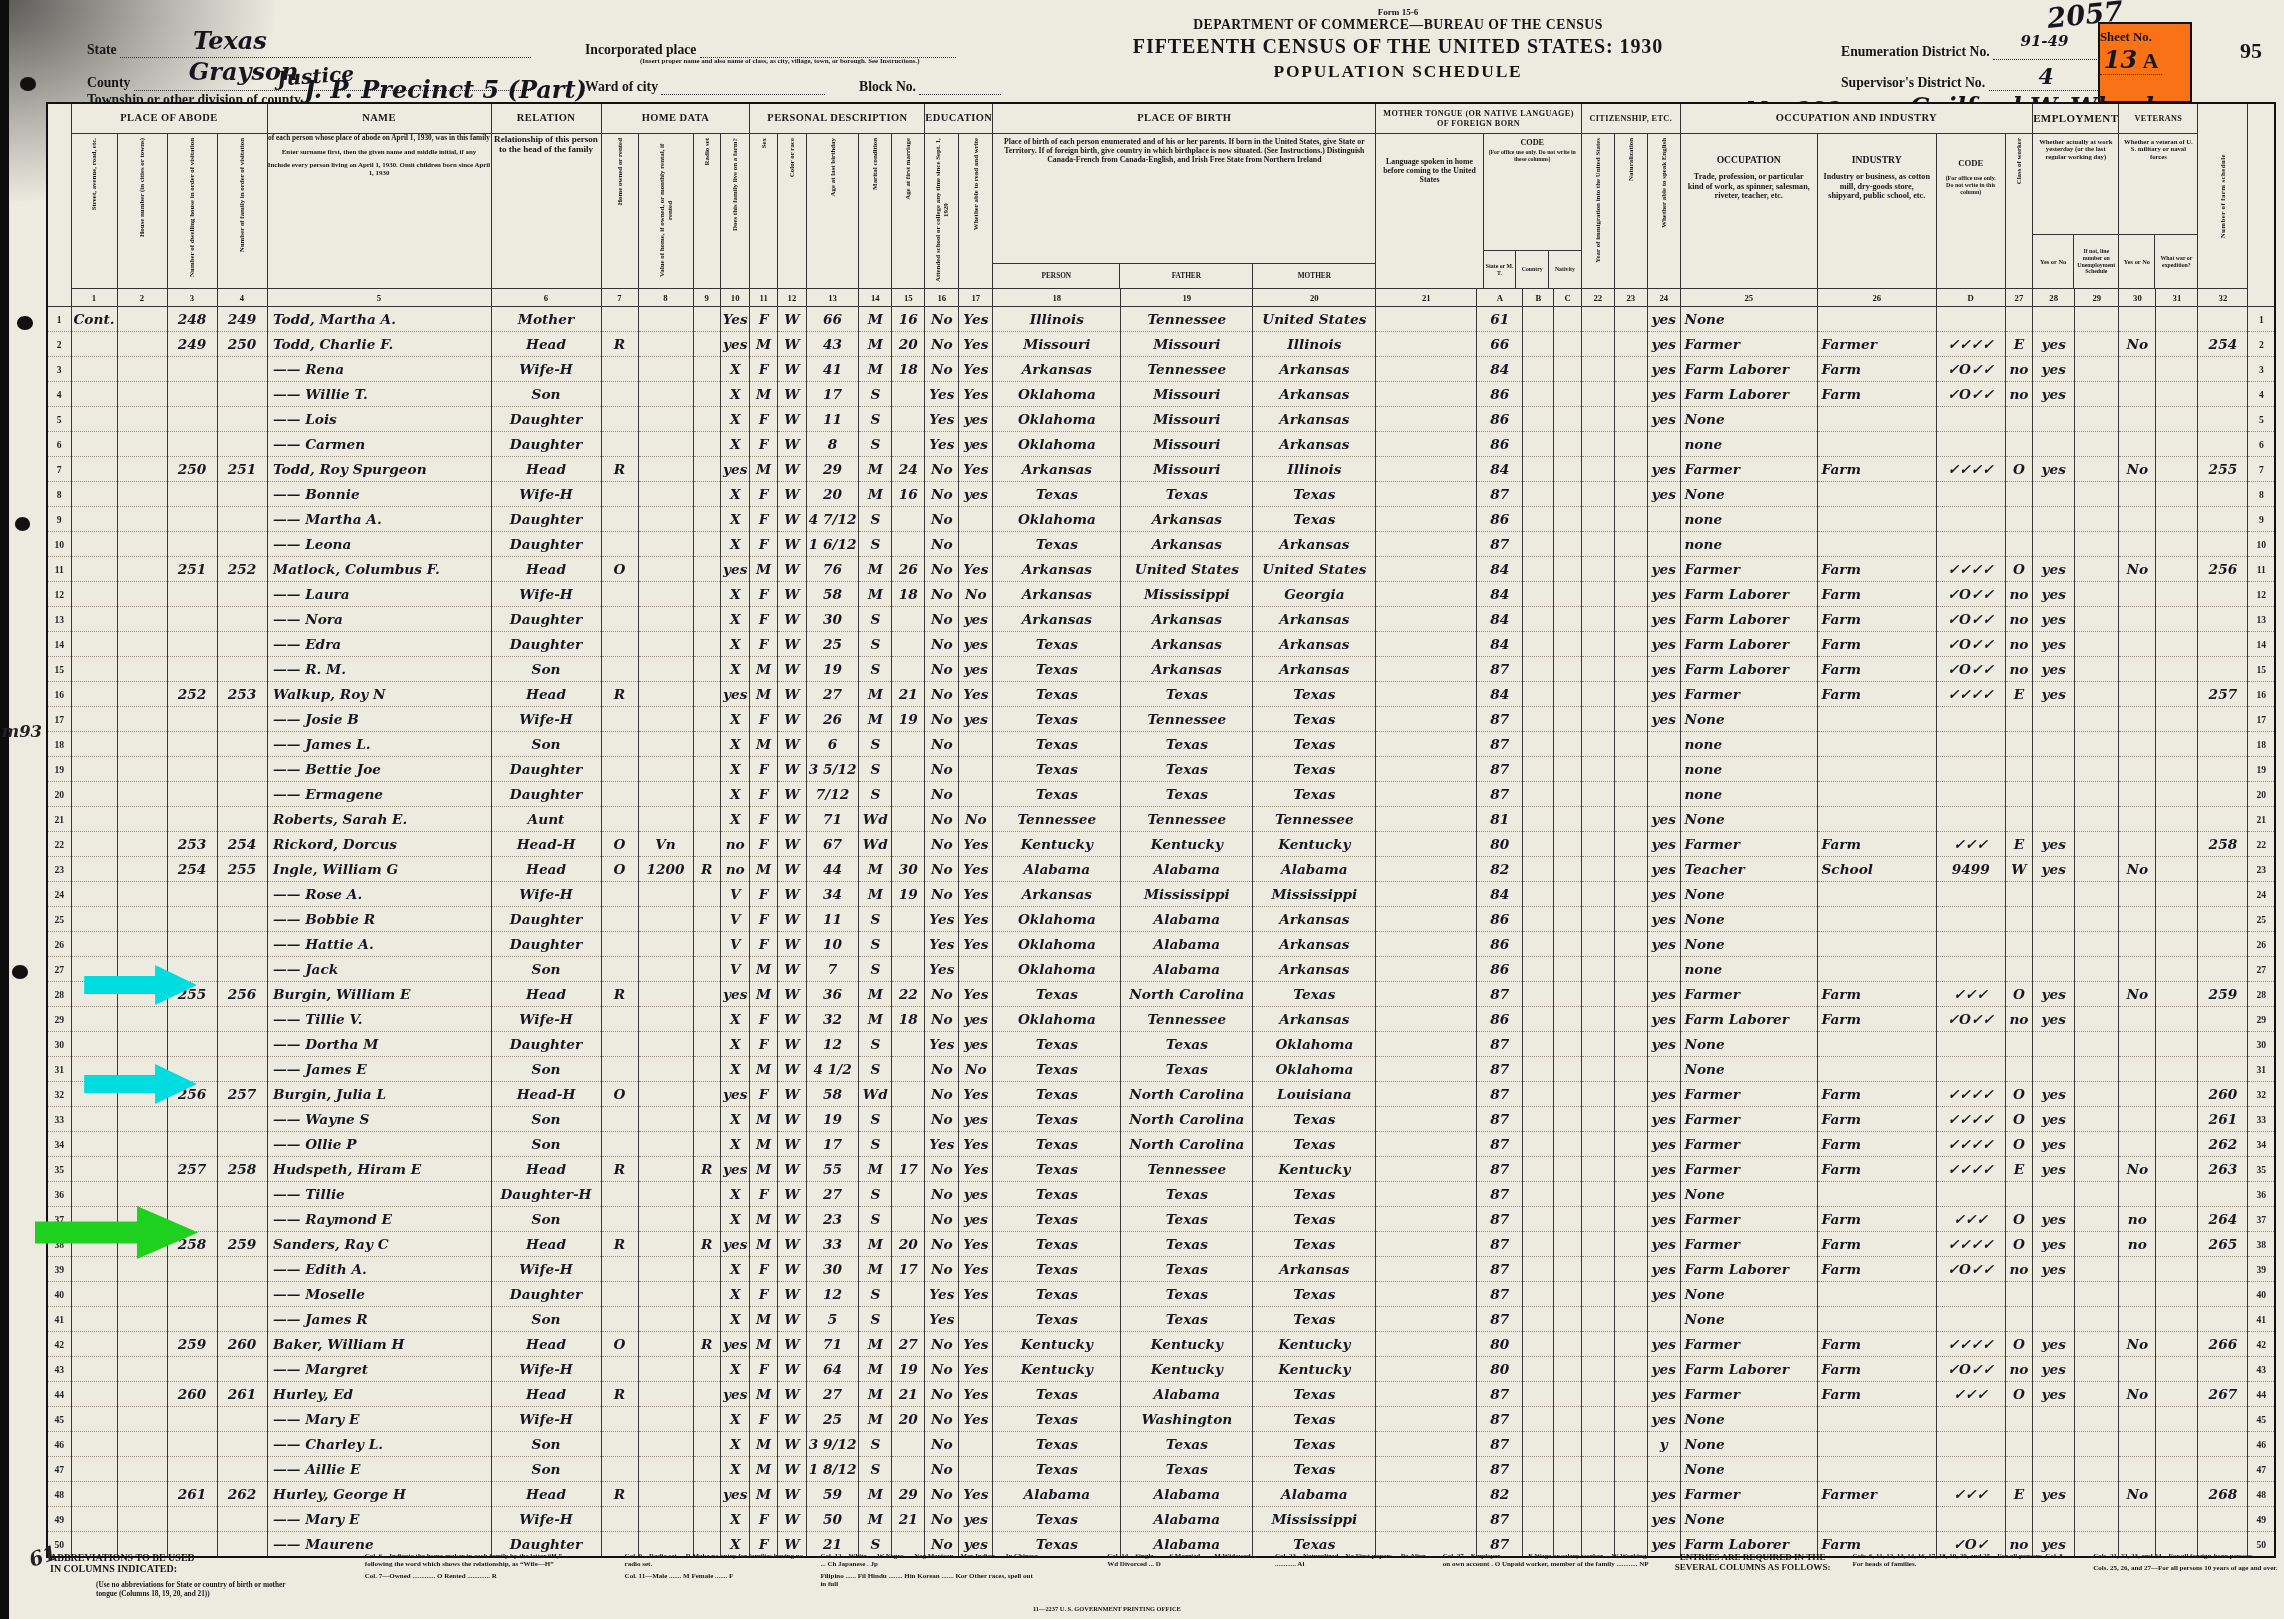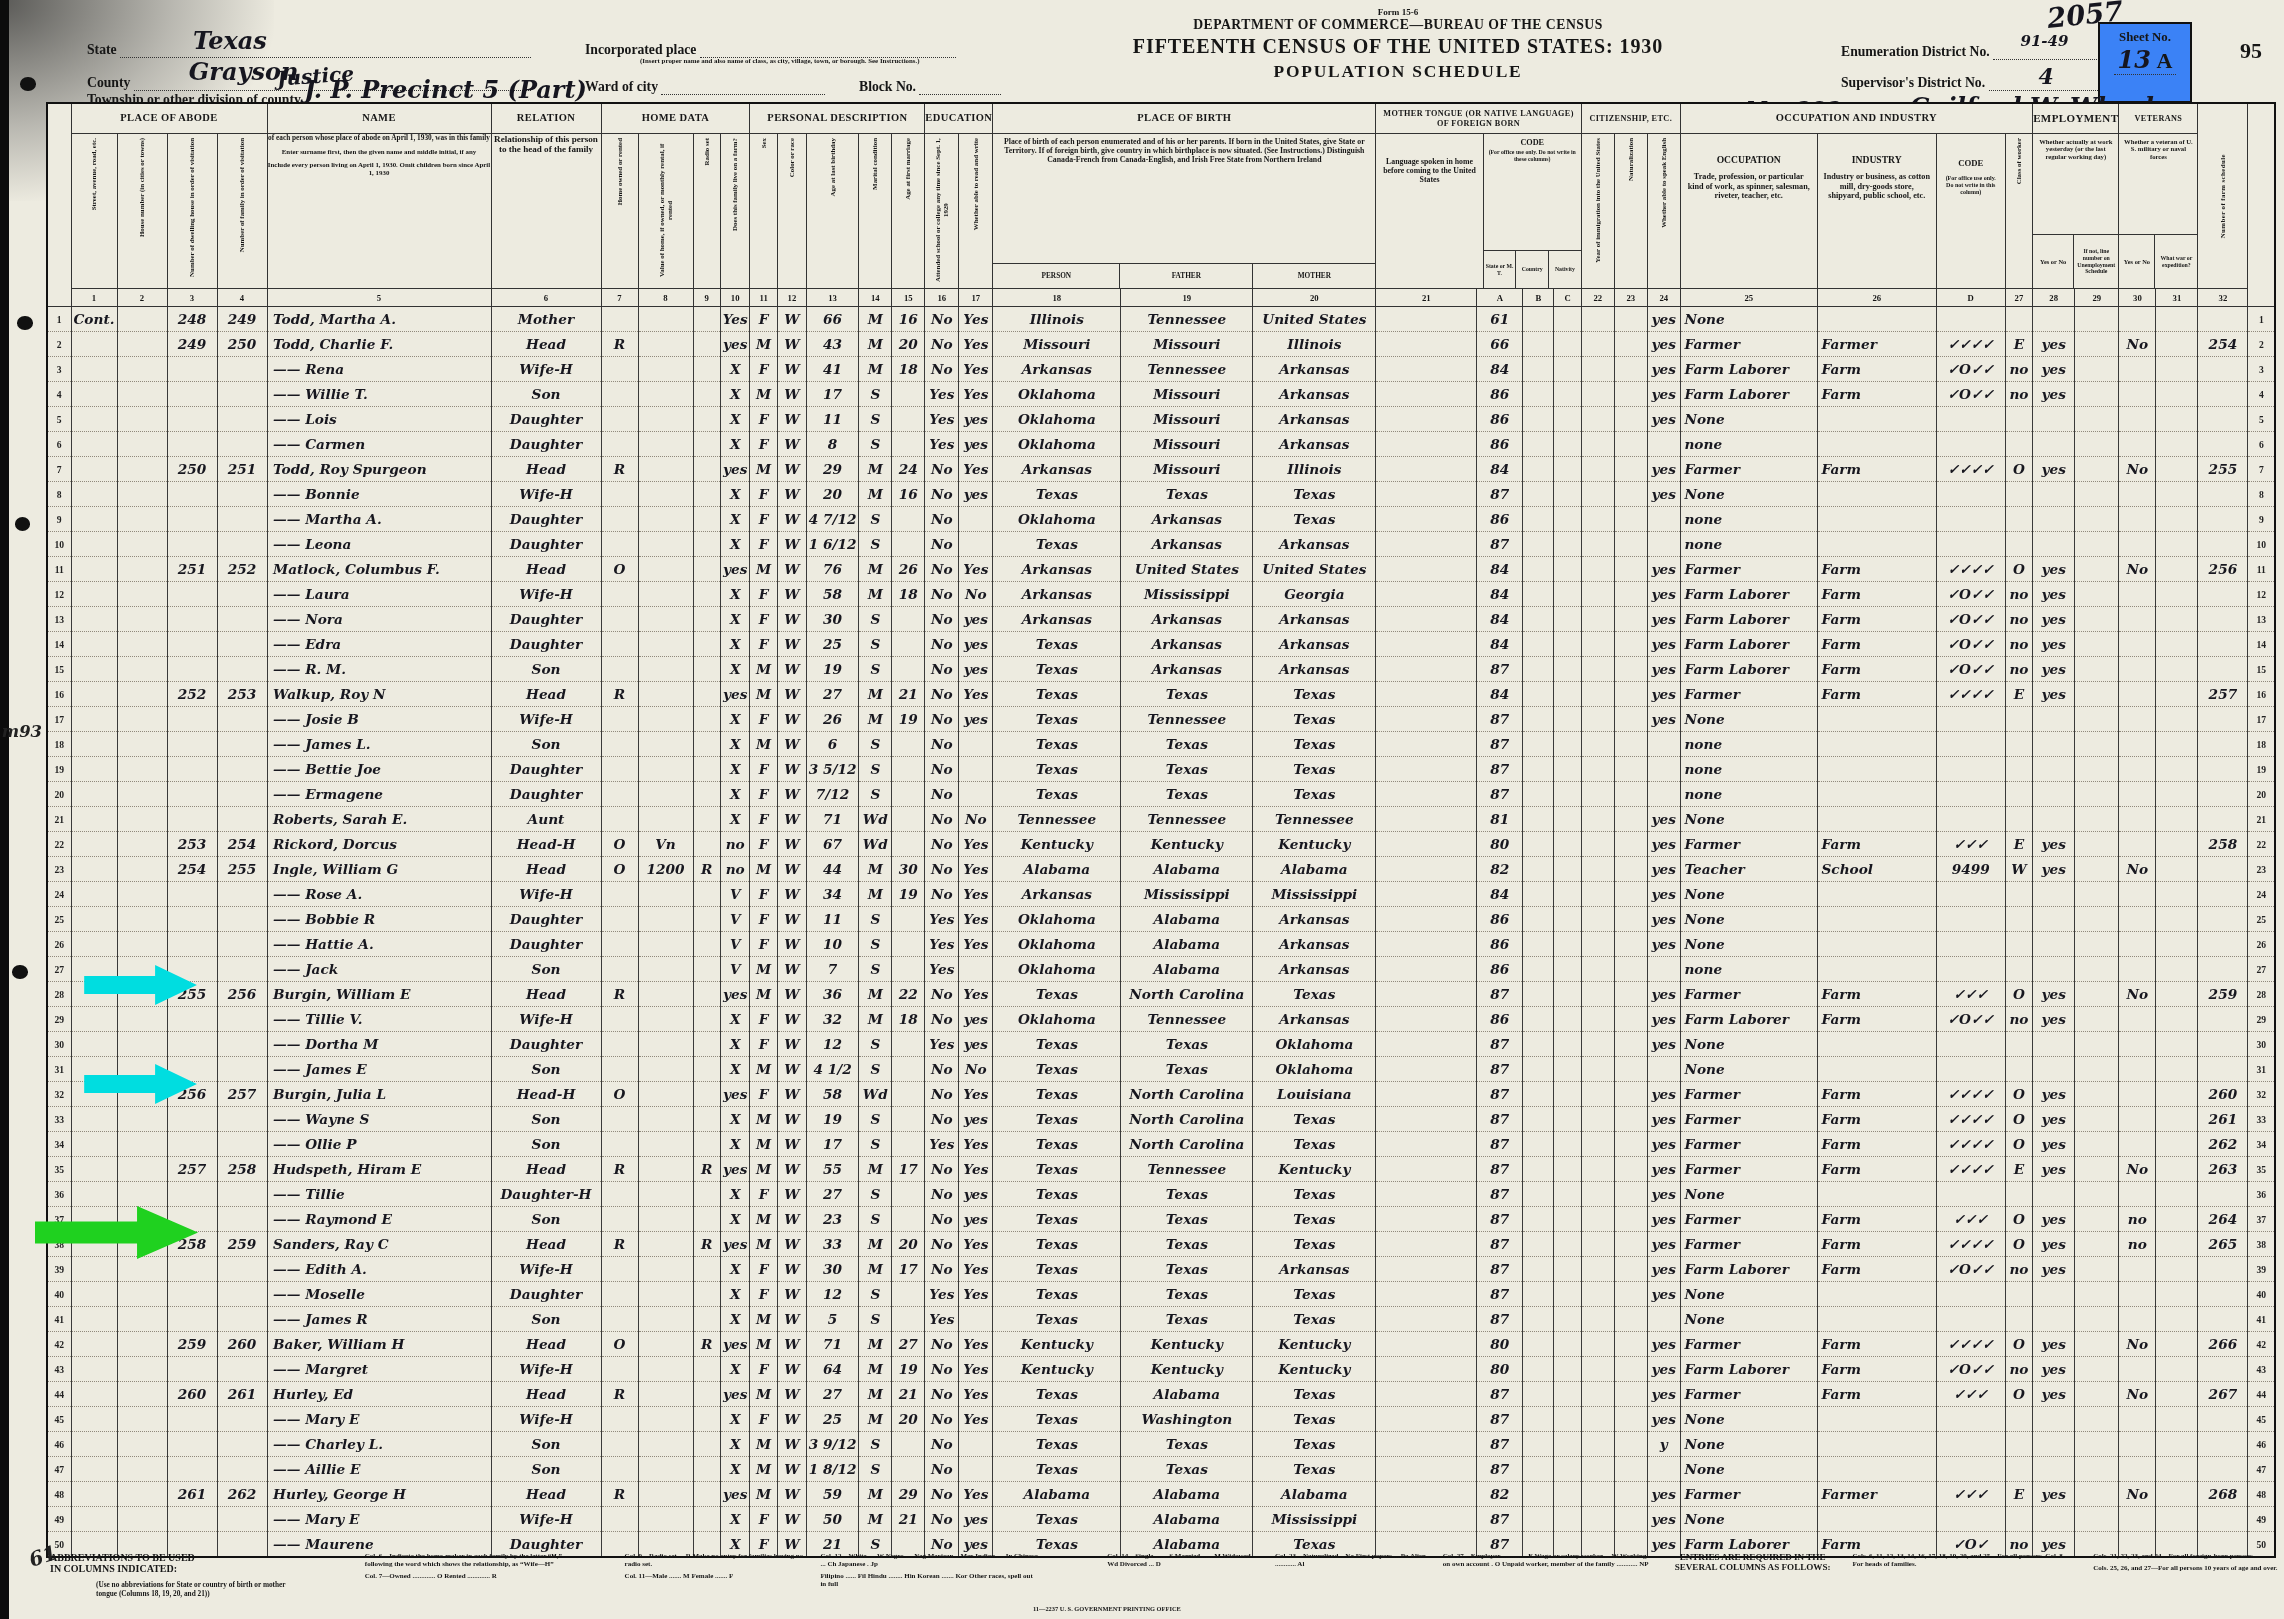--- a/index.html
+++ b/index.html
@@ -14,21 +14,21 @@
   .dotline{border-bottom:1.8px dotted #333;display:inline-block;vertical-align:bottom;}
   .subnote{position:absolute;font-size:6.9px;font-weight:bold;}
   .hw{font-family:"DejaVu Serif",serif;font-style:italic;font-weight:600;color:#16161f;}
   .hw-big{font-size:24px;}
   .titleblock{position:absolute;left:1051px;top:7.3px;width:694px;text-align:center;}
   .form-no{font-size:9.1px;font-weight:bold;}
   .dept{font-size:13.7px;font-weight:bold;letter-spacing:0.5px;}
   .census-title{font-size:20px;font-weight:bold;letter-spacing:0.9px;margin-top:1.8px;}
   .pop-sched{font-size:17.4px;font-weight:bold;letter-spacing:1.8px;margin-top:2.7px;font-family:Liberation Serif, serif;}
   .sheetbox{position:absolute;left:2098px;top:22px;width:90px;height:77px;border:2.7px solid #111;
-            text-align:center;background:#3b82f6;}
+            background:#f97316;}
   .sheetbox .lbl{font-size:12.8px;font-weight:bold;margin-top:5.5px;}
   .sheetbox .val{font-size:22px;border-bottom:1.8px dotted #333;display:inline-block;padding:0 3.7px;}
   .pagestamp{position:absolute;left:2240px;top:38px;font-size:22px;font-weight:bold;}
   
   table.census{position:absolute;left:46px;top:102px;border-collapse:collapse;table-layout:fixed;
         border:2.7px solid #111;}
   table.census th{border:0.9px solid #333;padding:0;font-weight:bold;vertical-align:middle;
         font-size:7.3px;line-height:1.15;background:#edebe0;overflow:hidden;}
   tr.grp th{font-size:10.5px;height:29px;letter-spacing:0.4px;}
   tr.desc th{height:154px;vertical-align:top;}

